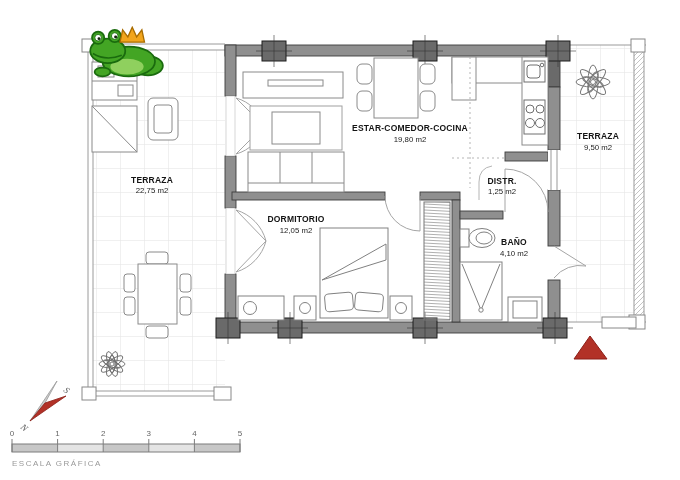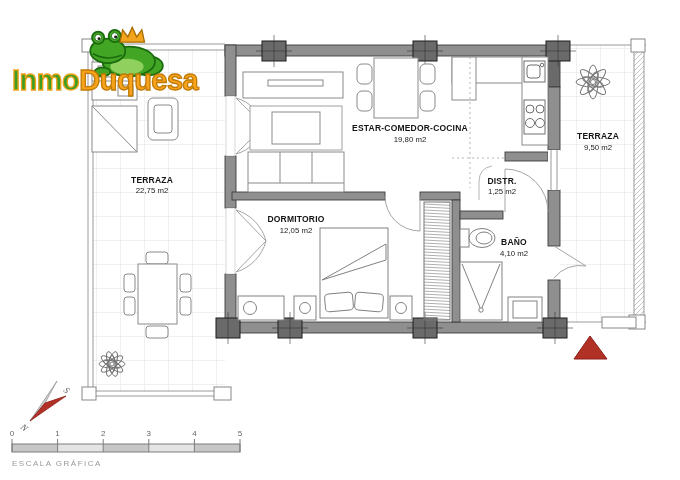--- a/index.html
+++ b/index.html
@@ -331,16 +331,15 @@
       <circle cx="23" cy="13" r="7"></circle>
       <circle cx="42" cy="11" r="7"></circle>
       <polygon points="48,18 51,4 57,12 62,1 67,12 73,4 76,18" fill="#f2a51c" stroke="#a86c00" stroke-width="1.5"></polygon>
       <circle cx="23" cy="13" r="3.8" fill="#fff" stroke-width="1"></circle>
       <circle cx="42" cy="11" r="3.8" fill="#fff" stroke-width="1"></circle>
       <circle cx="24" cy="14" r="1.7" fill="#10220a" stroke="none"></circle>
       <circle cx="43" cy="12" r="1.7" fill="#10220a" stroke="none"></circle>
       <path d="M17,31 Q32,40 50,33" fill="none" stroke-width="1.8"></path>
     </g>
   </svg>
-  <div class="logo-text"><span class="t-green">Inmo</span><span class="t-orange">Duquesa</span></div>
 </div>
 
 </div>
 
 </body></html>

